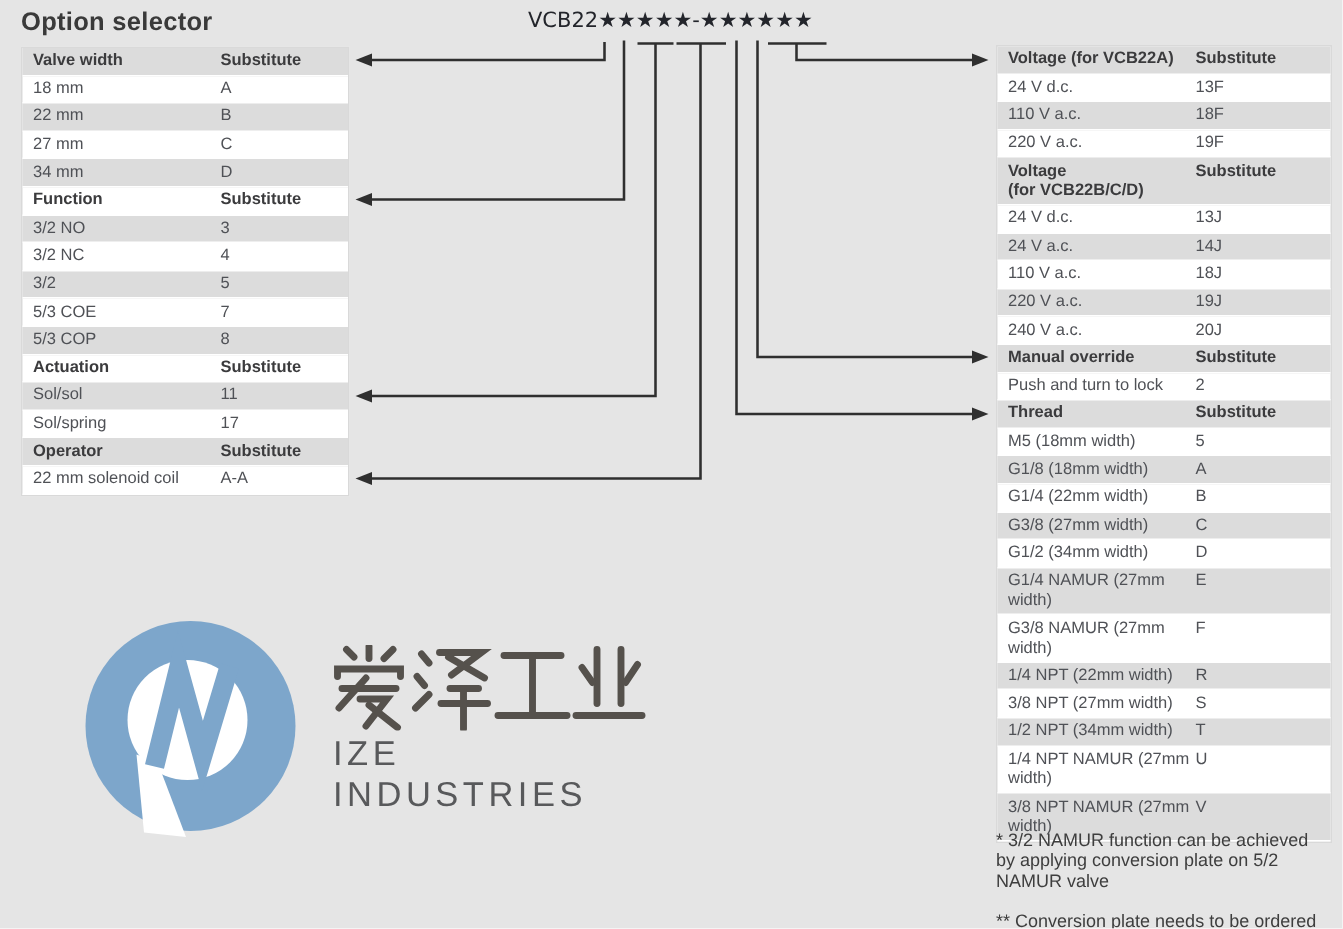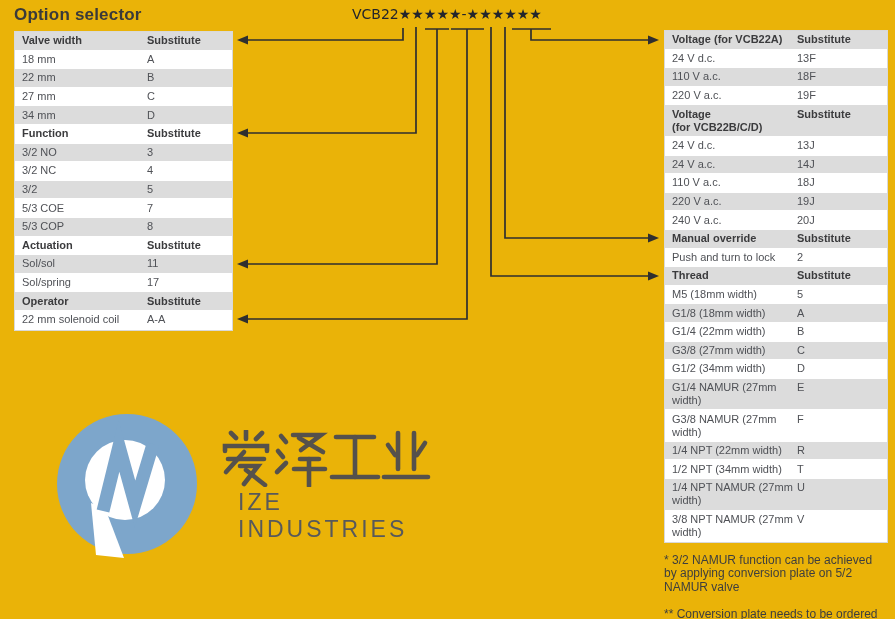--- a/index.html
+++ b/index.html
@@ -1,16 +1,16 @@
 <!DOCTYPE html>
 <html><head>
 <meta charset="utf-8">
 <style>
   html,body{margin:0;padding:0;background:#fff;}
-  #page{position:relative;width:895px;height:619px;background:#eab308;overflow:hidden;
+  #page{position:relative;width:895px;height:619px;background:#e5e5e5;overflow:hidden;
         font-family:"Liberation Sans",sans-serif;}
   #page-title{position:absolute;left:14px;top:5px;font-size:17px;font-weight:bold;
         color:#3a3a3a;letter-spacing:.2px;}
   #part-number{position:absolute;left:352px;top:6px;font-size:14px;font-weight:normal;
         color:#23252b;font-family:"DejaVu Sans",sans-serif;white-space:nowrap;}
   .otable{position:absolute;box-sizing:border-box;border:1px solid #d9d9d9;background:#fff;}
   #left-table{left:14px;top:31px;width:219px;}
   #right-table{left:664px;top:30px;width:224px;}
   .trow{display:flex;align-items:flex-start;padding:2.3px 0;border-bottom:1px solid #fff;}
   .trow:nth-child(odd){background:#dcdcdc;}
@@ -20,21 +20,21 @@
   .thead .tlabel,.thead .tsub{font-weight:bold;color:#3b3b3d;}
   #connector-lines{position:absolute;left:0;top:0;pointer-events:none;}
   #connector-lines path{stroke:#2f2f2f;stroke-width:1.7;fill:none;}
   #connector-lines path.head{fill:#2f2f2f;stroke:none;}
   #footnote{position:absolute;left:664px;top:540px;width:230px;font-size:12px;
         line-height:13.6px;color:#3e3e3e;white-space:pre-line;}
   #footnote div{margin:0;}
   #logo{position:absolute;left:0;top:0;pointer-events:none;}
   #logo-mark{position:absolute;left:52px;top:408px;}
   #logo-cjk{position:absolute;left:220px;top:430px;}
-  #logo-latin{position:absolute;left:238px;top:489px;font-size:23px;color:#58595b;
+  #logo-latin{position:absolute;left:222px;top:489px;font-size:23px;color:#58595b;
         letter-spacing:3px;}
   .sr{position:absolute;width:1px;height:1px;overflow:hidden;clip:rect(0 0 0 0);white-space:nowrap;}
 </style>
 </head>
 <body>
 
 <div id="page">
 
   <div id="page-title">Option selector</div>
 
@@ -185,20 +185,24 @@
         <div class="tlabel">G1/4 NAMUR (27mm width)</div>
         <div class="tsub">E</div>
       </div>
       <div class="trow">
         <div class="tlabel">G3/8 NAMUR (27mm width)</div>
         <div class="tsub">F</div>
       </div>
       <div class="trow">
         <div class="tlabel">1/4 NPT (22mm width)</div>
         <div class="tsub">R</div>
+      </div>
+      <div class="trow">
+        <div class="tlabel">3/8 NPT (27mm width)</div>
+        <div class="tsub">S</div>
       </div>
       <div class="trow">
         <div class="tlabel">1/2 NPT (34mm width)</div>
         <div class="tsub">T</div>
       </div>
       <div class="trow">
         <div class="tlabel">1/4 NPT NAMUR (27mm width)</div>
         <div class="tsub">U</div>
       </div>
       <div class="trow">

